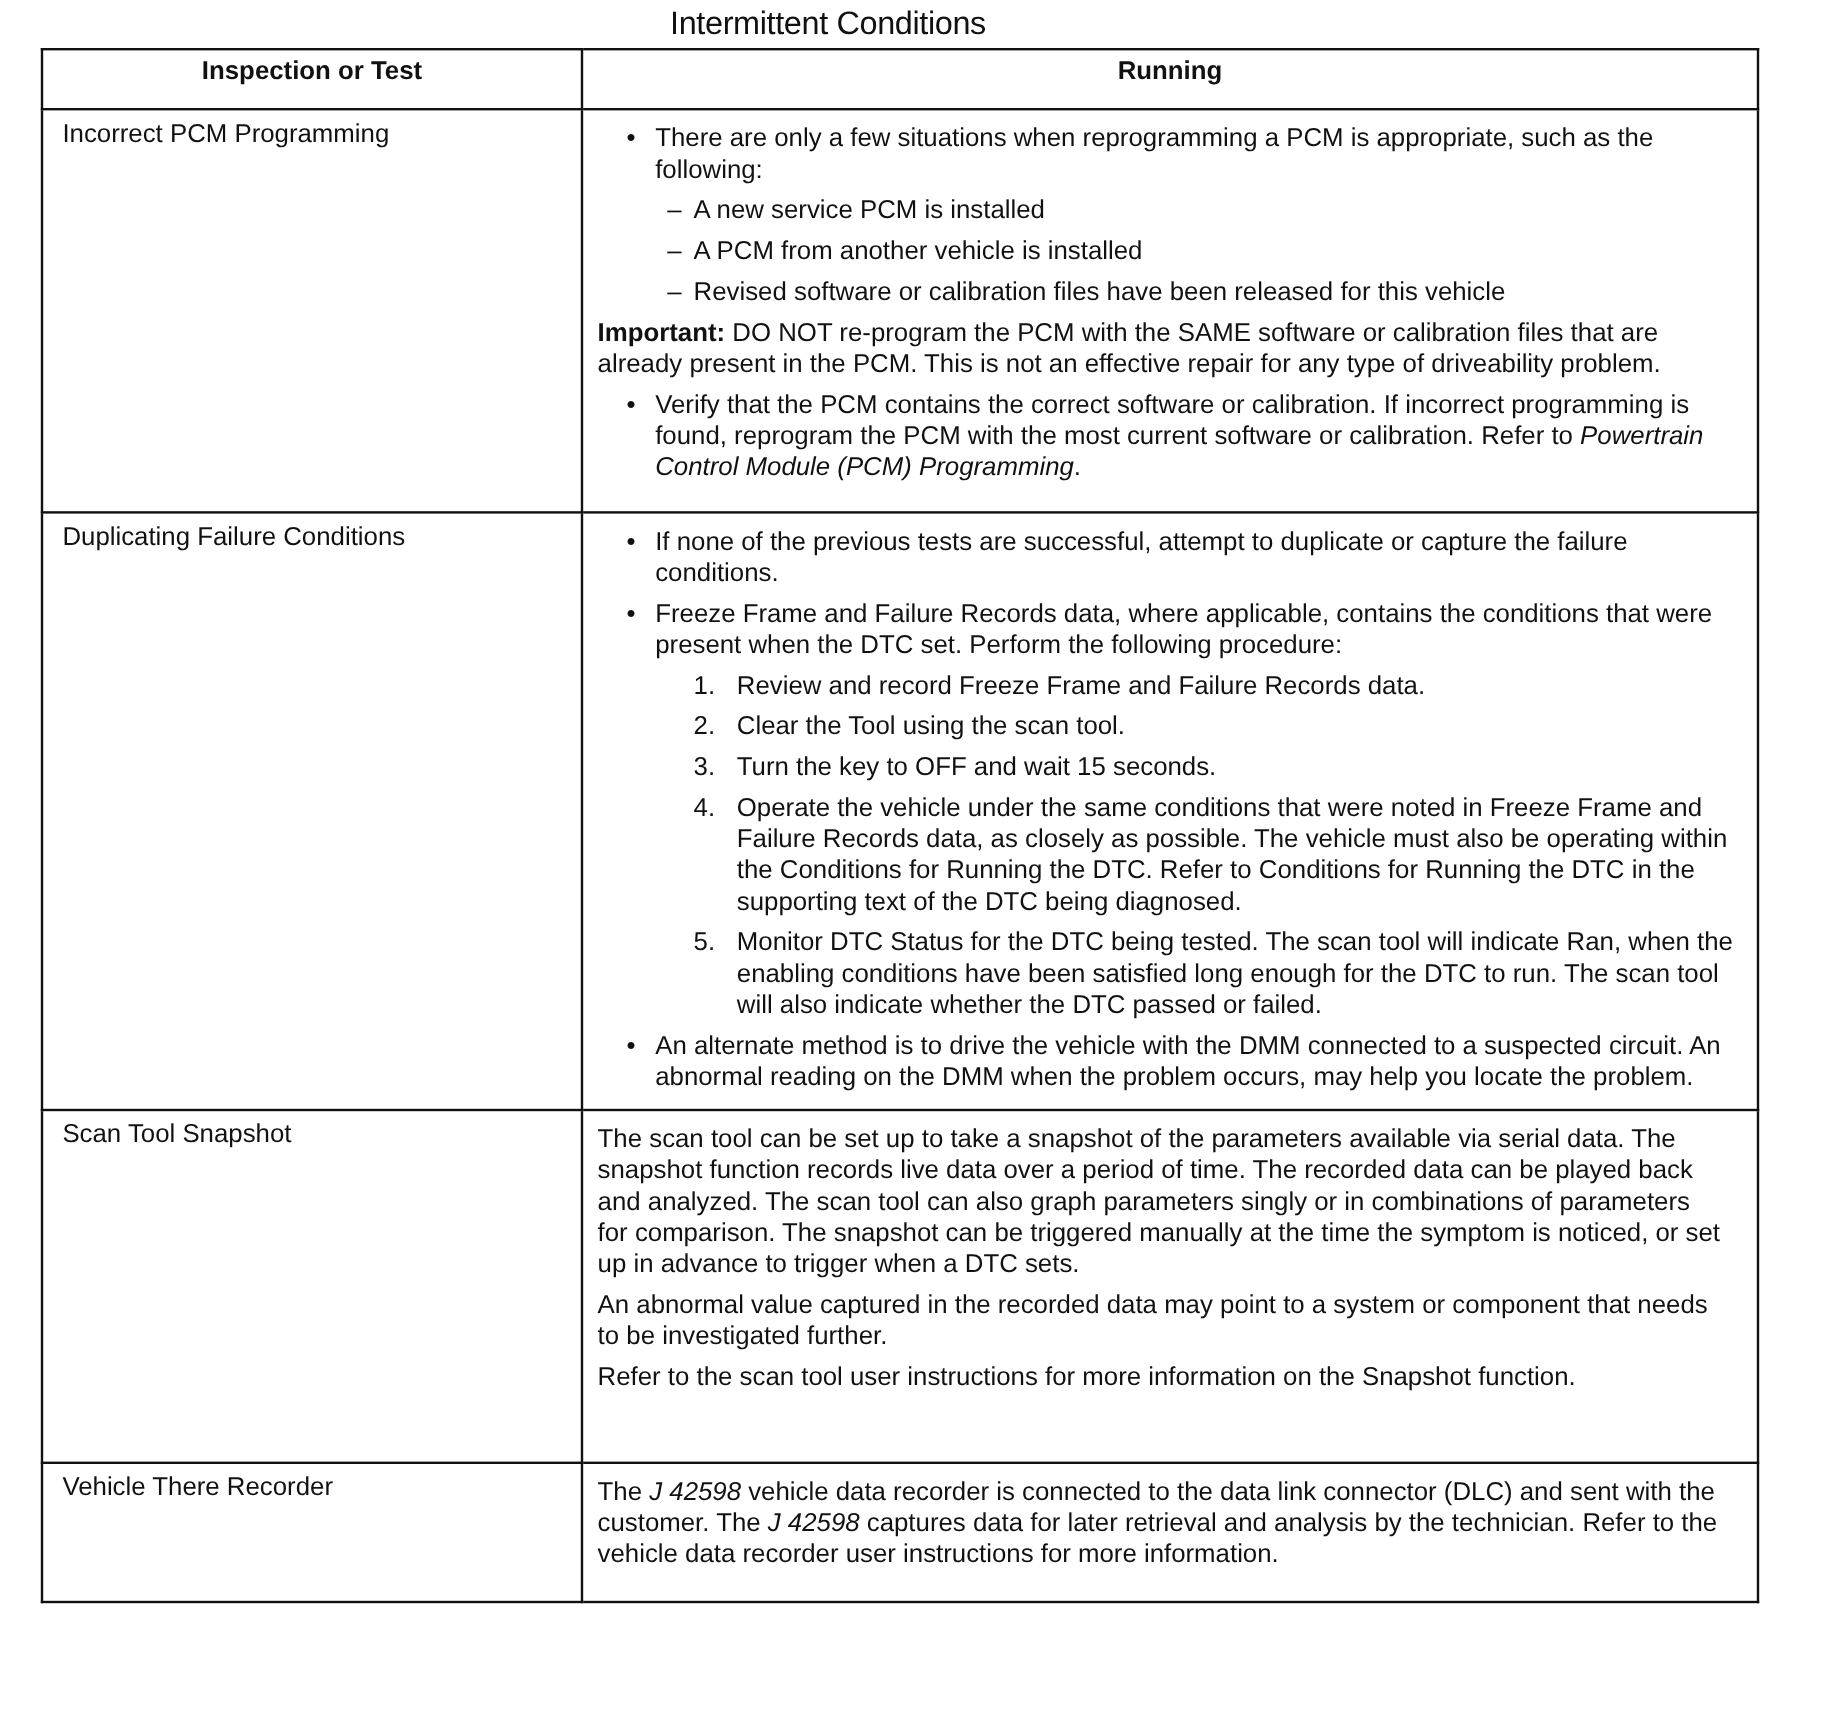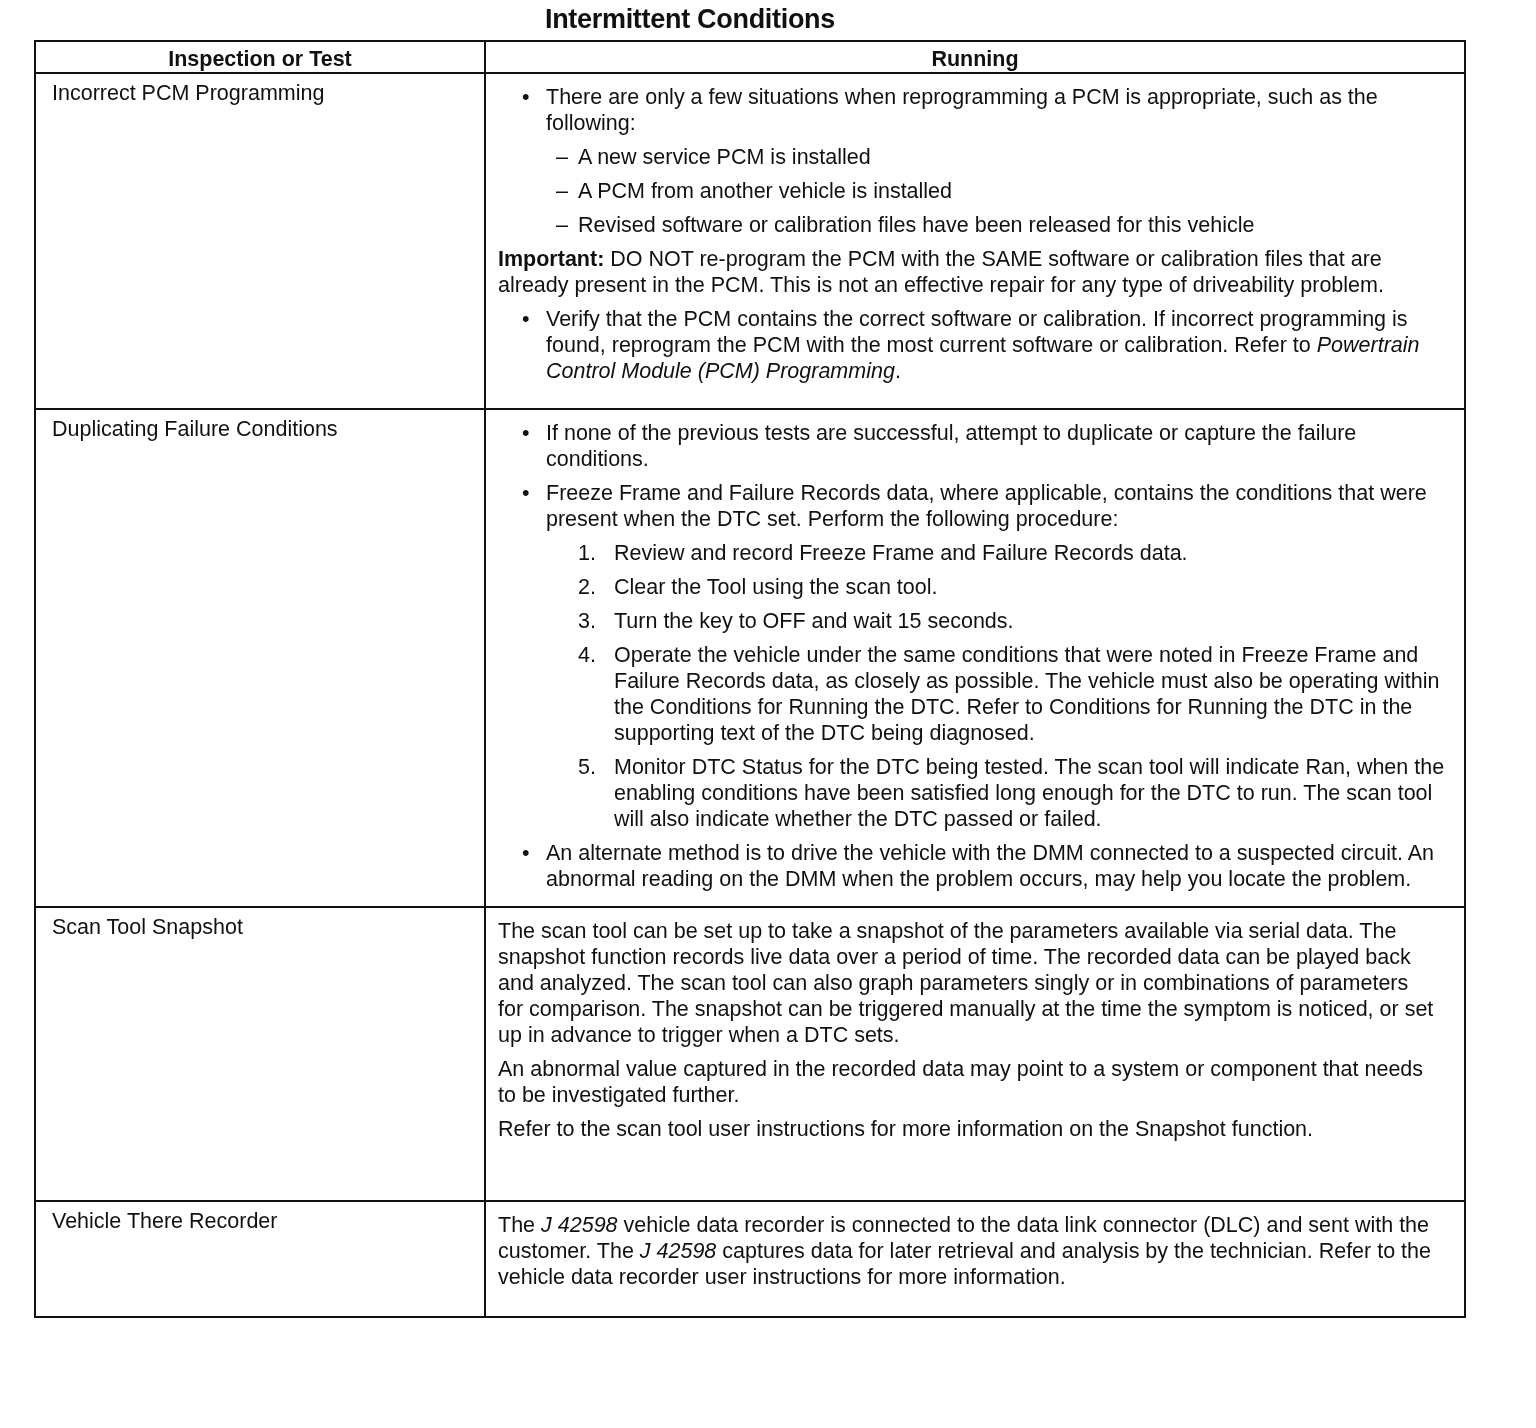--- a/index.html
+++ b/index.html
@@ -2,32 +2,32 @@
 <html><head>
 <meta charset="utf-8">
 <style>
   html, body { margin: 0; padding: 0; background: #ffffff; }
   body {
     width: 1536px; height: 1428px; position: relative; overflow: hidden;
     font-family: "Liberation Sans", sans-serif; color: #111;
   }
   .title {
     position: absolute; left: 0; top: 4px; width: 1380px;
-    text-align: center; font-weight: bold; font-size: 27px; letter-spacing: -0.3px;
+    text-align: center; font-weight: normal; font-size: 27px; letter-spacing: -0.3px;
   }
   table.main {
     position: absolute; left: 34px; top: 40px; width: 1430px;
     border-collapse: collapse; table-layout: fixed;
   }
   table.main td, table.main th {
     border: 2px solid #111; vertical-align: top;
     font-size: 21.5px; line-height: 26px;
   }
   table.main th {
-    font-weight: bold; text-align: center; padding: 4px 0 0 0; font-size: 21.5px;
+    font-weight: bold; text-align: center; padding: 4px 0 18px 0; font-size: 21.5px;
   }
   td.test { padding: 6px 14px 6px 16px; margin-left: 42px; }
   td.action { padding: 6px 12px 6px 12px; }
   .bullet { position: relative; padding-left: 48px; margin: 4px 0 8px 0; }
   .bullet .dot { position: absolute; left: 24px; top: 0; }
   .dash { position: relative; padding-left: 80px; margin: 4px 0 8px 0; }
   .dash .dsh { position: absolute; left: 58px; }
   .step { position: relative; padding-left: 116px; margin: 4px 0 8px 0; }
   .step .num { position: absolute; left: 80px; }
   .para { margin: 4px 16px 8px 0; }

